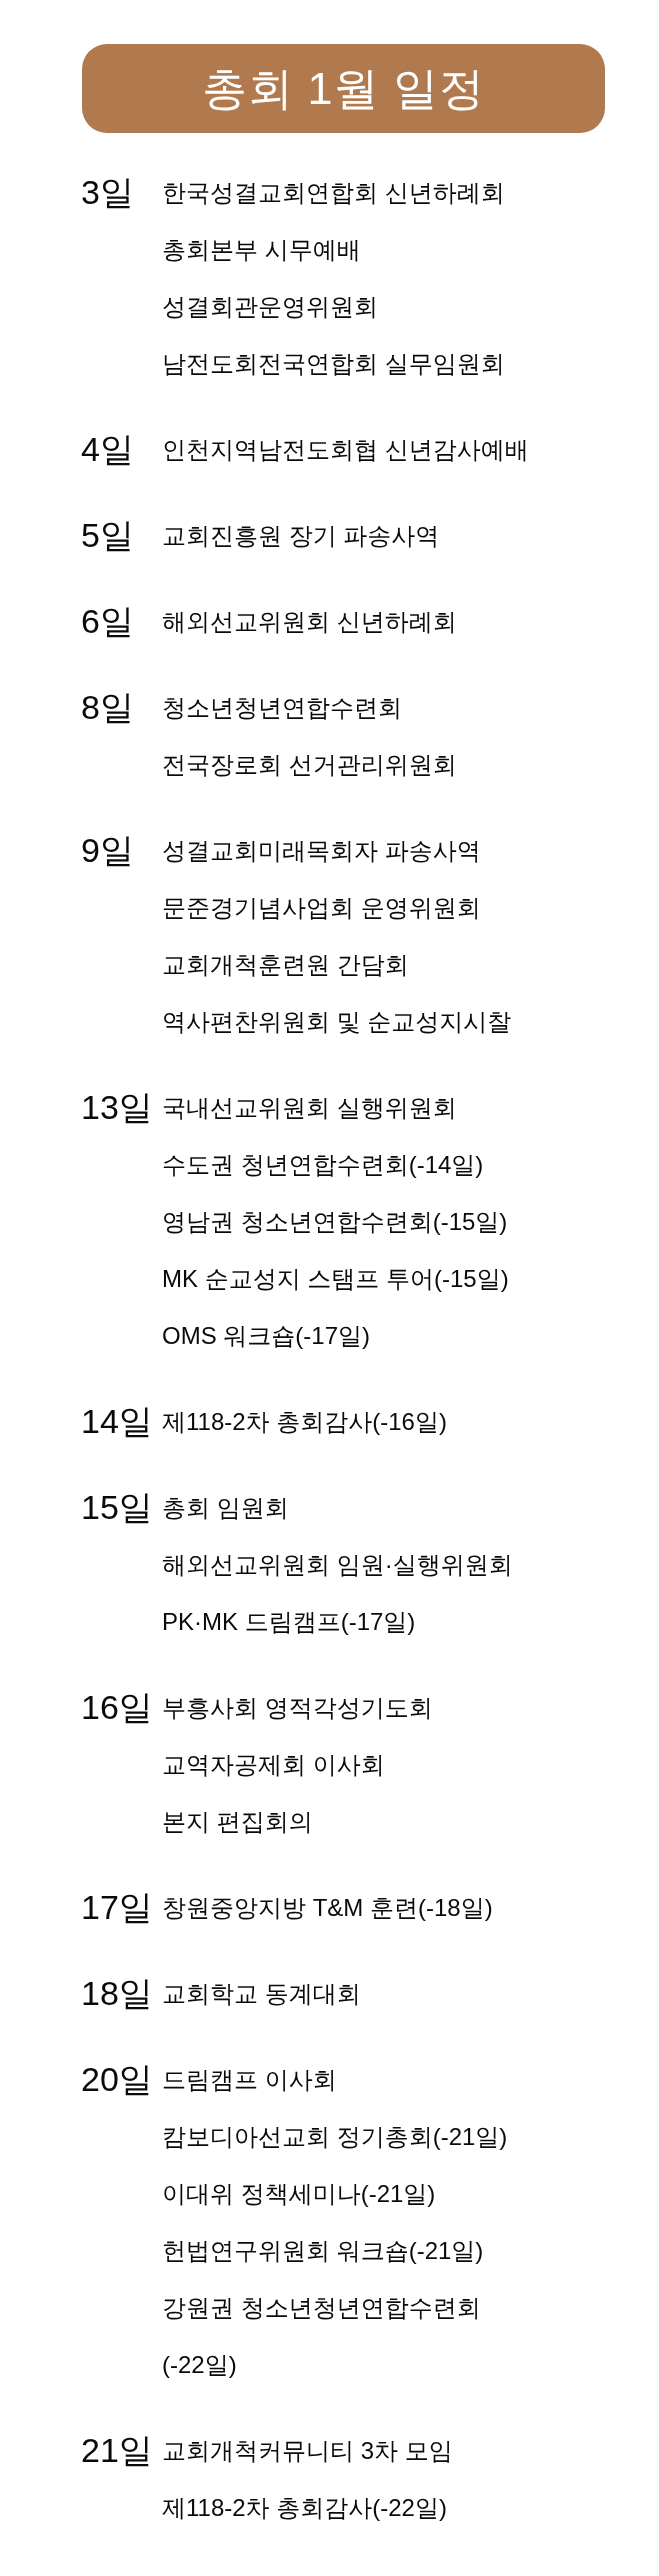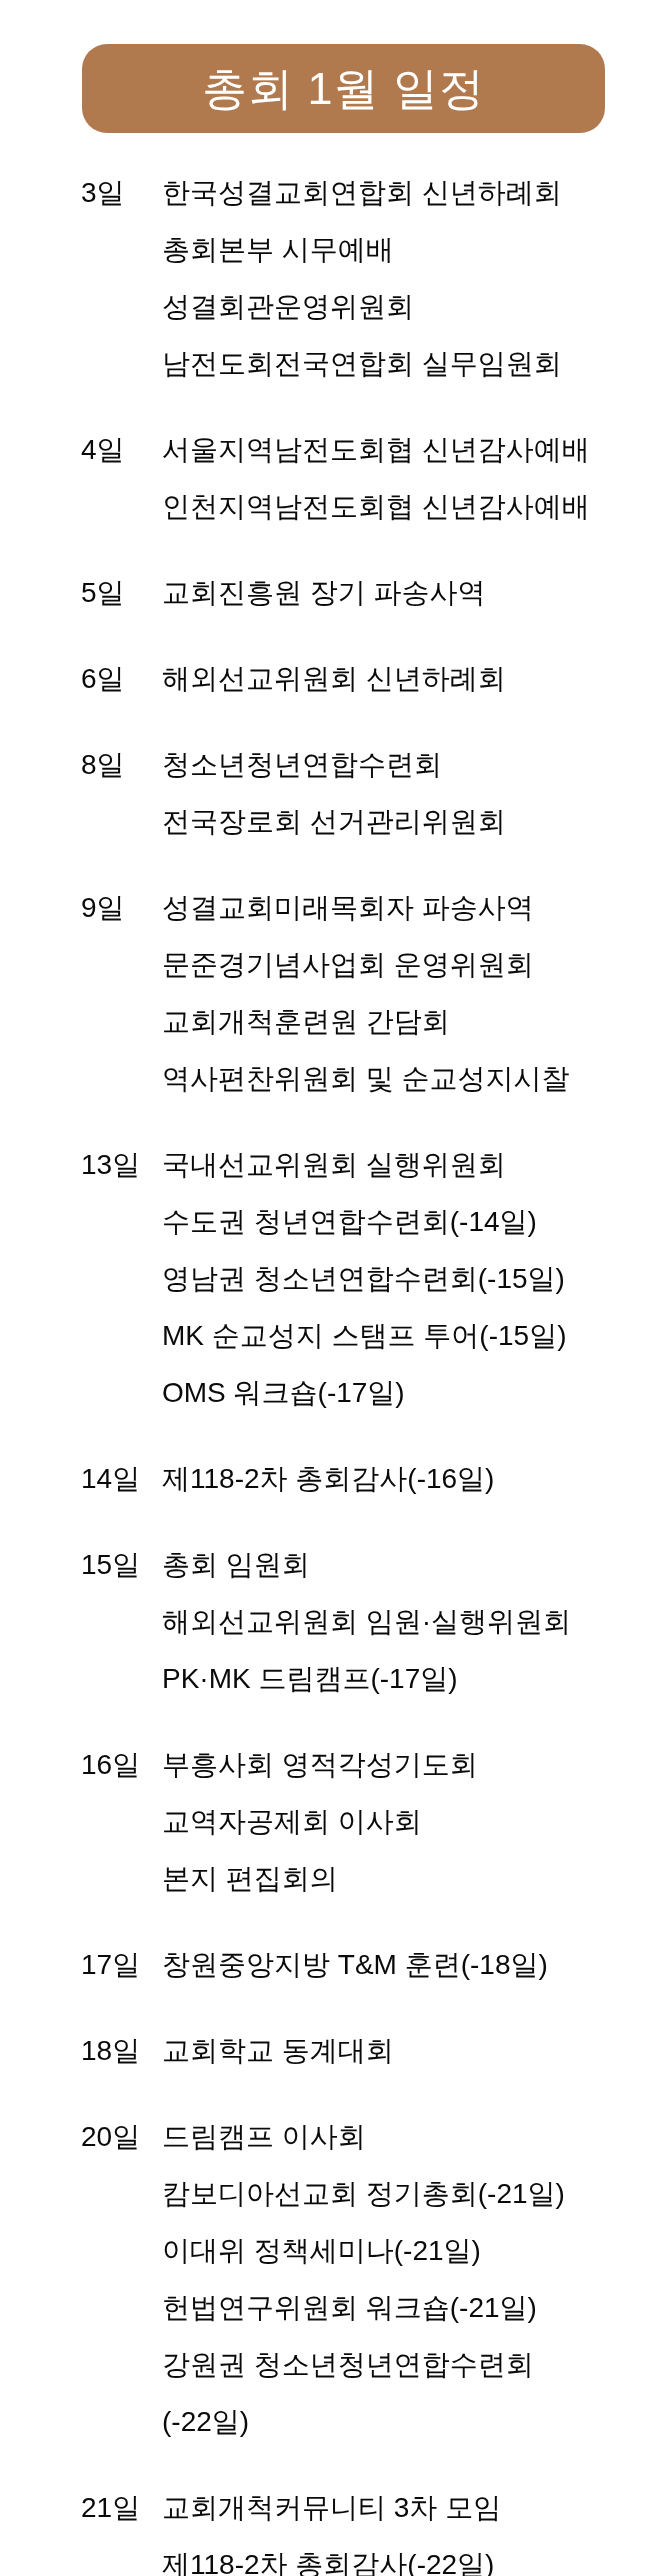--- a/index.html
+++ b/index.html
@@ -32,26 +32,26 @@
     margin-top: 31px;
   }
   .group {
     display: flex;
     margin-bottom: 29px;
   }
   .date {
     margin-left: 81px;
     width: 81px;
     flex: 0 0 81px;
-    font-size: 28px;
+    font-size: 34px;
     line-height: 57px;
     white-space: nowrap;
   }
   .events {
-    font-size: 28px;
+    font-size: 24px;
     line-height: 57px;
   }
   .event-line {
     white-space: nowrap;
   }
 </style>
 </head>
 <body style="background: rgb(255, 255, 255); color: rgb(10, 10, 10);">
 
 <div class="header-pill" style="background: rgb(177, 121, 78); color: rgb(255, 255, 255);">
@@ -64,21 +64,20 @@
       <div class="events">
         <div class="event-line">한국성결교회연합회 신년하례회</div>
         <div class="event-line">총회본부 시무예배</div>
         <div class="event-line">성결회관운영위원회</div>
         <div class="event-line">남전도회전국연합회 실무임원회</div>
       </div>
     </div>
     <div class="group">
       <div class="date">4일</div>
       <div class="events">
-        <div class="event-line">서울지역남전도회협 신년감사예배</div>
         <div class="event-line">인천지역남전도회협 신년감사예배</div>
       </div>
     </div>
     <div class="group">
       <div class="date">5일</div>
       <div class="events">
         <div class="event-line">교회진흥원 장기 파송사역</div>
       </div>
     </div>
     <div class="group">

